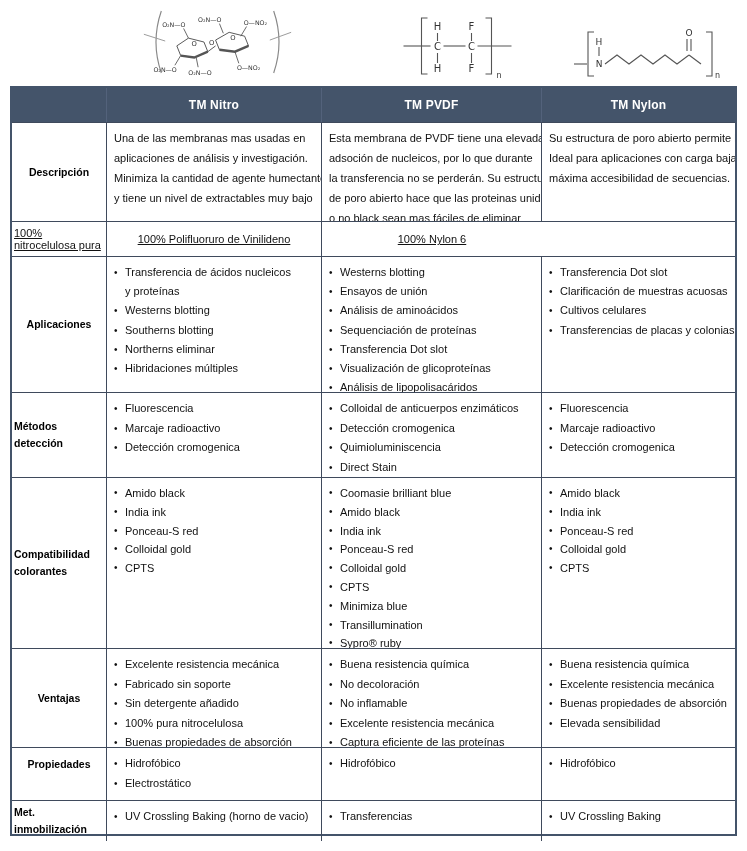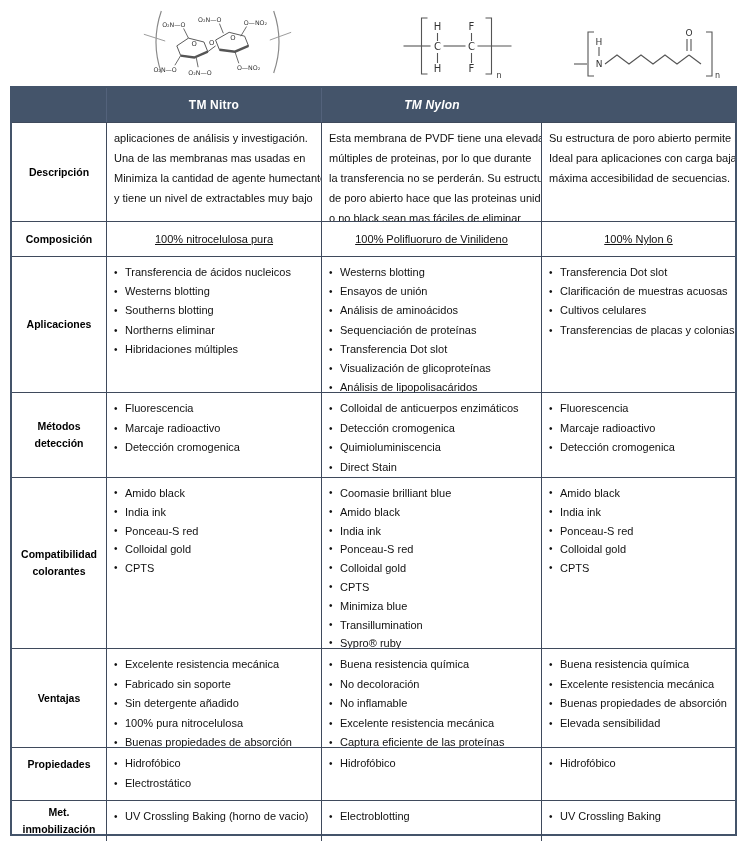--- a/index.html
+++ b/index.html
@@ -12,24 +12,24 @@
   .tbl{
     position:absolute;left:10px;top:86px;width:727px;
     border:2px solid #44546a;box-sizing:border-box;background:#fff;
   }
   .hrow{display:grid;grid-template-columns:95px 215px 220px 1fr;background:#44546a;height:34px;}
   .hcell{
     color:#fff;font-weight:bold;font-size:12px;letter-spacing:.2px;
     display:flex;align-items:center;justify-content:center;
     border-right:1px solid #53627b;
   }
-  .hcell:last-child{border-right:none;font-style:italic;}
+  .hcell:last-child{border-right:none;}
   .row{display:grid;grid-template-columns:95px 215px 220px 1fr;border-top:1px solid #3f4a5c;}
   .lab{
-    font-weight:bold;font-size:10.5px;color:#000;text-align:center;
+    font-weight:bold;font-size:10.5px;color:#000;
     display:flex;align-items:center;justify-content:center;
     padding:3px 2px;border-right:1px solid #3f4a5c;line-height:1.6;
   }
   .cell{
     border-right:1px solid #3f4a5c;font-size:11px;color:#111;
     padding:6px 3px 2px 7px;overflow:hidden;box-sizing:border-box;
   }
   .cell:last-child{border-right:none;}
   .cell.centered{display:flex;align-items:center;justify-content:center;padding:0 2px;text-decoration:underline;}
   .pline{line-height:20px;white-space:nowrap;}
@@ -125,60 +125,64 @@
     <text x="117" y="12">O</text>
   </g>
   <text x="143" y="54" font-size="8">n</text>
 </svg>
 
 <div class="tbl">
 
   <div class="hrow">
     <div class="hcell"></div>
     <div class="hcell">TM Nitro</div>
+    <div class="hcell">TM PVDF</div>
     <div class="hcell">TM Nylon</div>
   </div>
 
   <div class="row row-desc" style="height:98px">
     <div class="lab">Descripción</div>
     <div class="cell">
+        <div class="pline">Una de las membranas mas usadas en</div>
         <div class="pline">aplicaciones de análisis y investigación.</div>
-        <div class="pline">Una de las membranas mas usadas en</div>
         <div class="pline">Minimiza la cantidad de agente humectante</div>
         <div class="pline">y tiene un nivel de extractables muy bajo</div>
       </div>
     <div class="cell">
         <div class="pline">Esta membrana de PVDF tiene una elevada</div>
-        <div class="pline">múltiples de proteinas, por lo que durante</div>
+        <div class="pline">adsoción de nucleicos, por lo que durante</div>
         <div class="pline">la transferencia no se perderán. Su estructura</div>
         <div class="pline">de poro abierto hace que las proteinas unidas</div>
         <div class="pline">o no black sean mas fáciles de eliminar</div>
       </div>
     <div class="cell">
         <div class="pline">Su estructura de poro abierto permite la</div>
         <div class="pline">Ideal para aplicaciones con carga baja</div>
         <div class="pline">máxima accesibilidad de secuencias.</div>
       </div>
   </div>
 
   <div class="row" style="height:34px">
-    <div class="lab">Composición</div>
     <div class="cell centered">100% nitrocelulosa pura</div>
     <div class="cell centered">100% Polifluoruro de Vinilideno</div>
     <div class="cell centered">100% Nylon 6</div>
   </div>
 
   <div class="row row-apli" style="height:135px">
     <div class="lab">Aplicaciones</div>
     <div class="cell">
         <div class="li">
           <span class="bu">•</span>
           <span>Transferencia de ácidos nucleicos</span>
         </div>
         <div class="li">
+          <span class="bu"></span>
+          <span>y proteínas</span>
+        </div>
+        <div class="li">
           <span class="bu">•</span>
           <span>Westerns blotting</span>
         </div>
         <div class="li">
           <span class="bu">•</span>
           <span>Southerns blotting</span>
         </div>
         <div class="li">
           <span class="bu">•</span>
           <span>Northerns eliminar</span>
@@ -470,21 +474,21 @@
     <div class="lab">Met. inmobilización</div>
     <div class="cell">
         <div class="li">
           <span class="bu">•</span>
           <span>UV Crossling Baking (horno de vacio)</span>
         </div>
       </div>
     <div class="cell">
         <div class="li">
           <span class="bu">•</span>
-          <span>Electroblotting</span>
+          <span>Transferencias</span>
         </div>
       </div>
     <div class="cell">
         <div class="li">
           <span class="bu">•</span>
           <span>UV Crossling Baking</span>
         </div>
       </div>
   </div>
 

